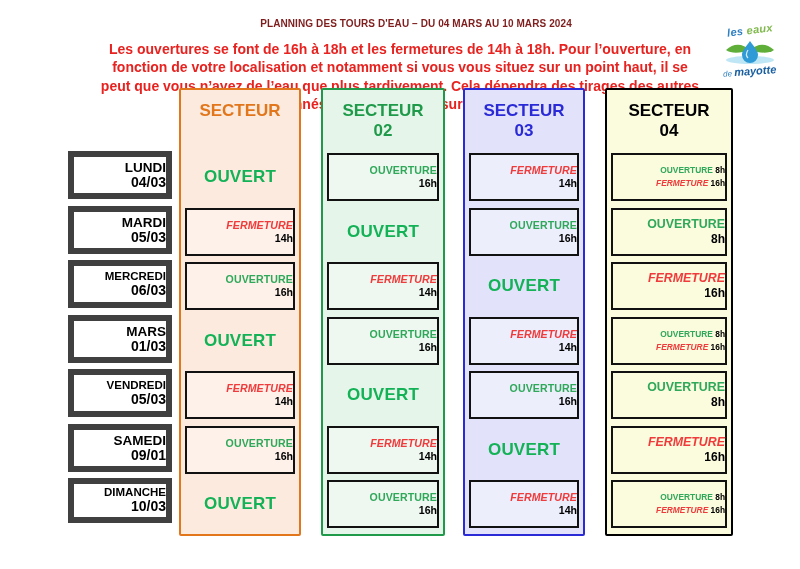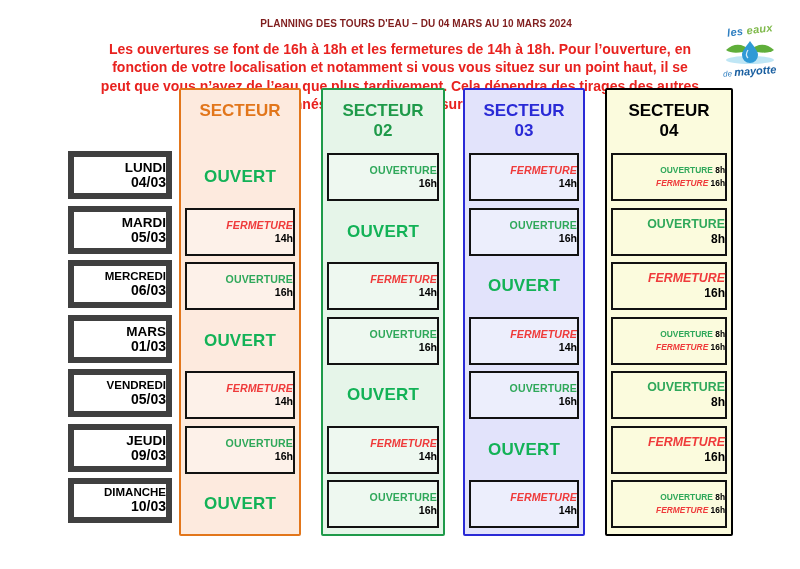--- a/index.html
+++ b/index.html
@@ -153,22 +153,22 @@
         </div>
         <div class="day-cell" style="top: 227px; height: 48px;">
           <div class="day-name">MARS</div>
           <div class="day-date">01/03</div>
         </div>
         <div class="day-cell" style="top: 281px; height: 48px;">
           <div class="day-name small">VENDREDI</div>
           <div class="day-date">05/03</div>
         </div>
         <div class="day-cell" style="top: 336px; height: 48px;">
-          <div class="day-name">JEUDI</div>
-          <div class="day-date">09/03</div>
+          <div class="day-name">SAMEDI</div>
+          <div class="day-date">09/01</div>
         </div>
         <div class="day-cell" style="top: 390px; height: 45px;">
           <div class="day-name small">DIMANCHE</div>
           <div class="day-date">10/03</div>
         </div>
       </div>
     <div class="col col-s1 sector-col" id="sector-col-0" style="border-color: rgb(226, 118, 27); background: rgb(253, 234, 222); height: 448px;">
         <div class="sector-head" style="color: rgb(226, 118, 27);">
           <div>SECTEUR</div>
         </div>

